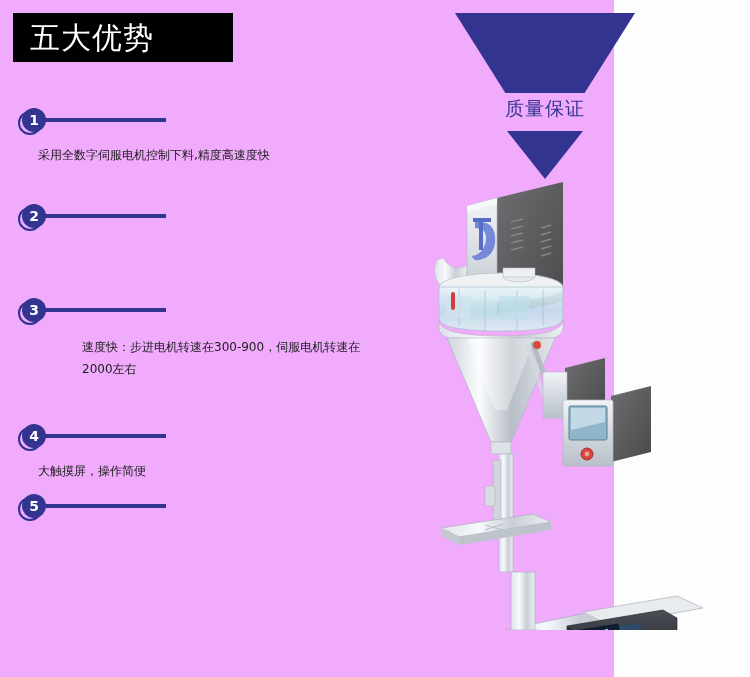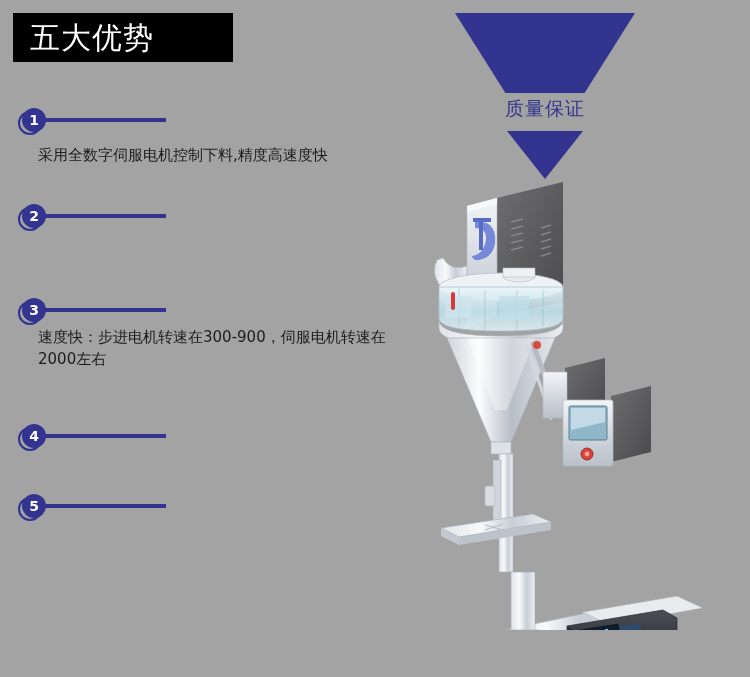--- a/index.html
+++ b/index.html
@@ -10,23 +10,23 @@
     width: 750px;
     height: 677px;
     background: #fefdfe;
     font-family: "DejaVu Sans", "Liberation Sans", sans-serif;
     overflow: hidden;
     position: relative;
   }
 
   #page {
     position: relative;
-    width: 750px;
+    width: 614px;
     height: 677px;
-    background: #a3a3a3;
+    background: #f0abfc;
   }
 
   
   .title-banner {
     position: absolute;
     left: 13px;
     top: 13px;
     width: 220px;
     height: 49px;
     background: #000000;
@@ -93,21 +93,21 @@
     left: 24px;
     top: 10px;
     height: 4px;
     width: 124px;
     background: #33348f;
   }
   .adv-text {
     position: absolute;
     left: 38px;
     color: #1c1c1c;
-    font-size: 15px;
+    font-size: 12px;
     line-height: 22px;
     font-family: "DejaVu Sans", "Liberation Sans", sans-serif;
     white-space: pre-line;
   }
   .adv-text.wide {
     width: 400px;
   }
 
   
   .quality-block {
@@ -184,30 +184,31 @@
         <div class="adv-circle">2</div>
       </div>
     </div>
 
     <div class="adv-item" style="top:298px;left:0;width:440px;height:90px;">
       <div class="adv-marker">
         <div class="adv-ring"></div>
         <div class="adv-rule"></div>
         <div class="adv-circle">3</div>
       </div>
-      <div class="adv-text wide" style="top:28px;">速度快：步进电机转速在300-900，伺服电机转速在
+      <div class="adv-text wide" style="top:38px;margin-left:44px;">速度快：步进电机转速在300-900，伺服电机转速在
 2000左右</div>
     </div>
 
     <div class="adv-item" style="top:424px;left:0;width:440px;height:70px;">
       <div class="adv-marker">
         <div class="adv-ring"></div>
         <div class="adv-rule"></div>
         <div class="adv-circle">4</div>
       </div>
+      <div class="adv-text wide" style="top:36px;">大触摸屏，操作简便</div>
     </div>
 
     <div class="adv-item" style="top:494px;left:0;width:440px;height:90px;">
       <div class="adv-marker">
         <div class="adv-ring"></div>
         <div class="adv-rule"></div>
         <div class="adv-circle">5</div>
       </div>
     </div>
 

